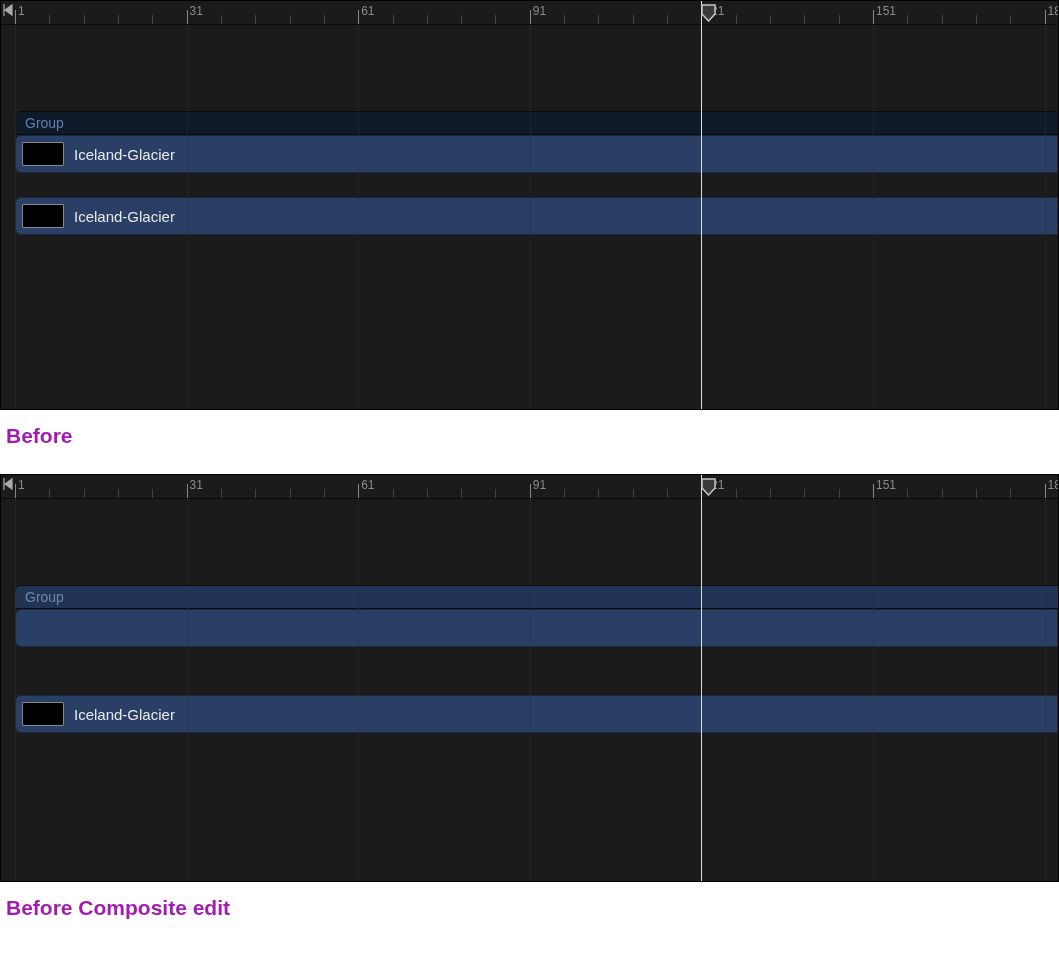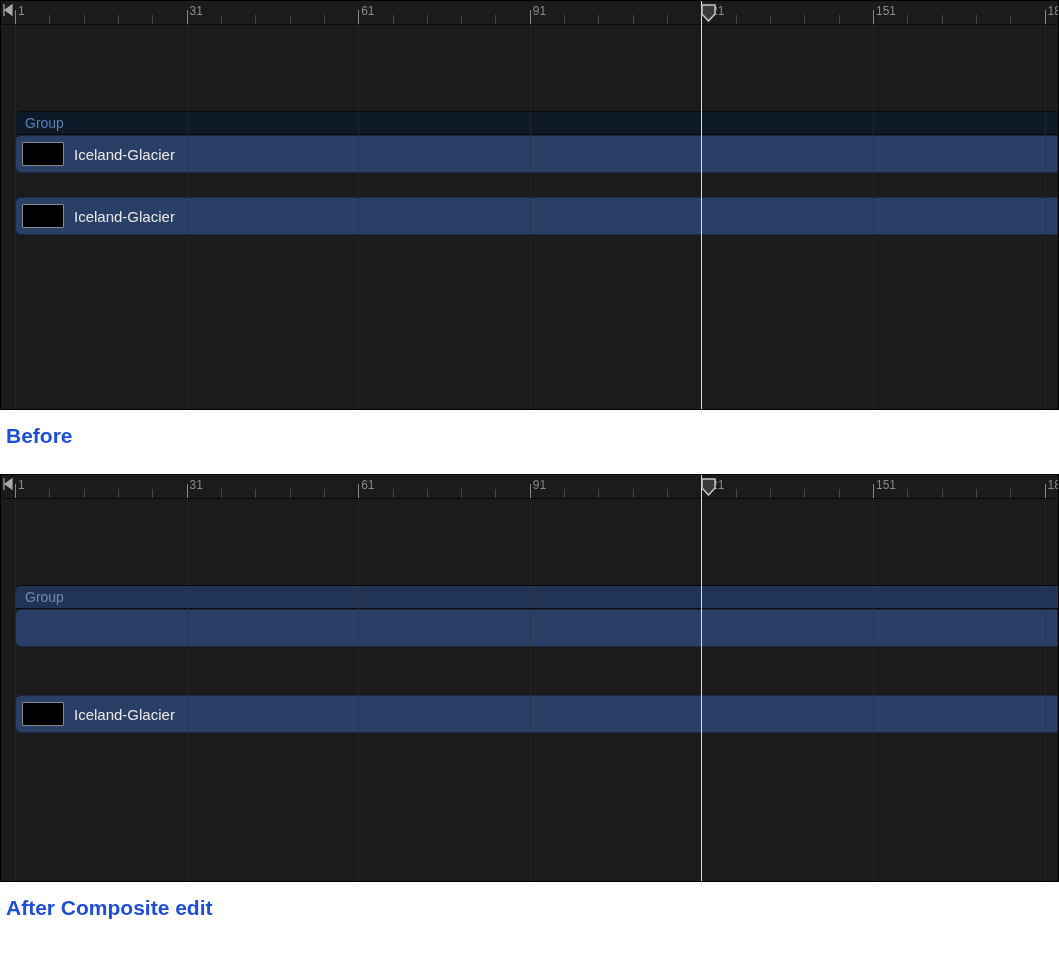--- a/index.html
+++ b/index.html
@@ -124,21 +124,21 @@
     position: absolute;
     left: 8px; top: 11px;
     width: 28px; height: 5px;
     background: #4a5a2e;
     border-radius: 50% 40% 30% 60%;
   }
   .track-spacer { height: 24px; }
   .caption {
     font-size: 21px;
     font-weight: 700;
-    color: #1d4ed8;
+    color: #a21caf;
     padding: 14px 6px 26px 6px;
   }
 </style>
 </head>
 <body>
 
 <div class="timeline-panel" id="panel-before" style="height: 410px;">
   <div class="ruler">
     <span class="start-marker">
       <svg width="10" height="14" viewBox="0 0 10 14">
@@ -283,13 +283,13 @@
     <div class="vgrid" style="left: 872px;"></div>
     <div class="vgrid" style="left: 1043.6px;"></div>
     <div class="playhead" style="left: 700.4px;"></div>
     <div class="playhead-handle" style="left: 700.4px;">
       <svg width="15" height="18" viewBox="0 0 15 18">
         <path d="M1 1 L14 1 L14 10 L7.5 17 L1 10 Z" fill="#3a3a3a" stroke="#c8c8c8" stroke-width="1.5"></path>
       </svg>
     </div>
   </div>
 
-<div class="caption">After Composite edit</div>
+<div class="caption">Before Composite edit</div>
 
 </body></html>

